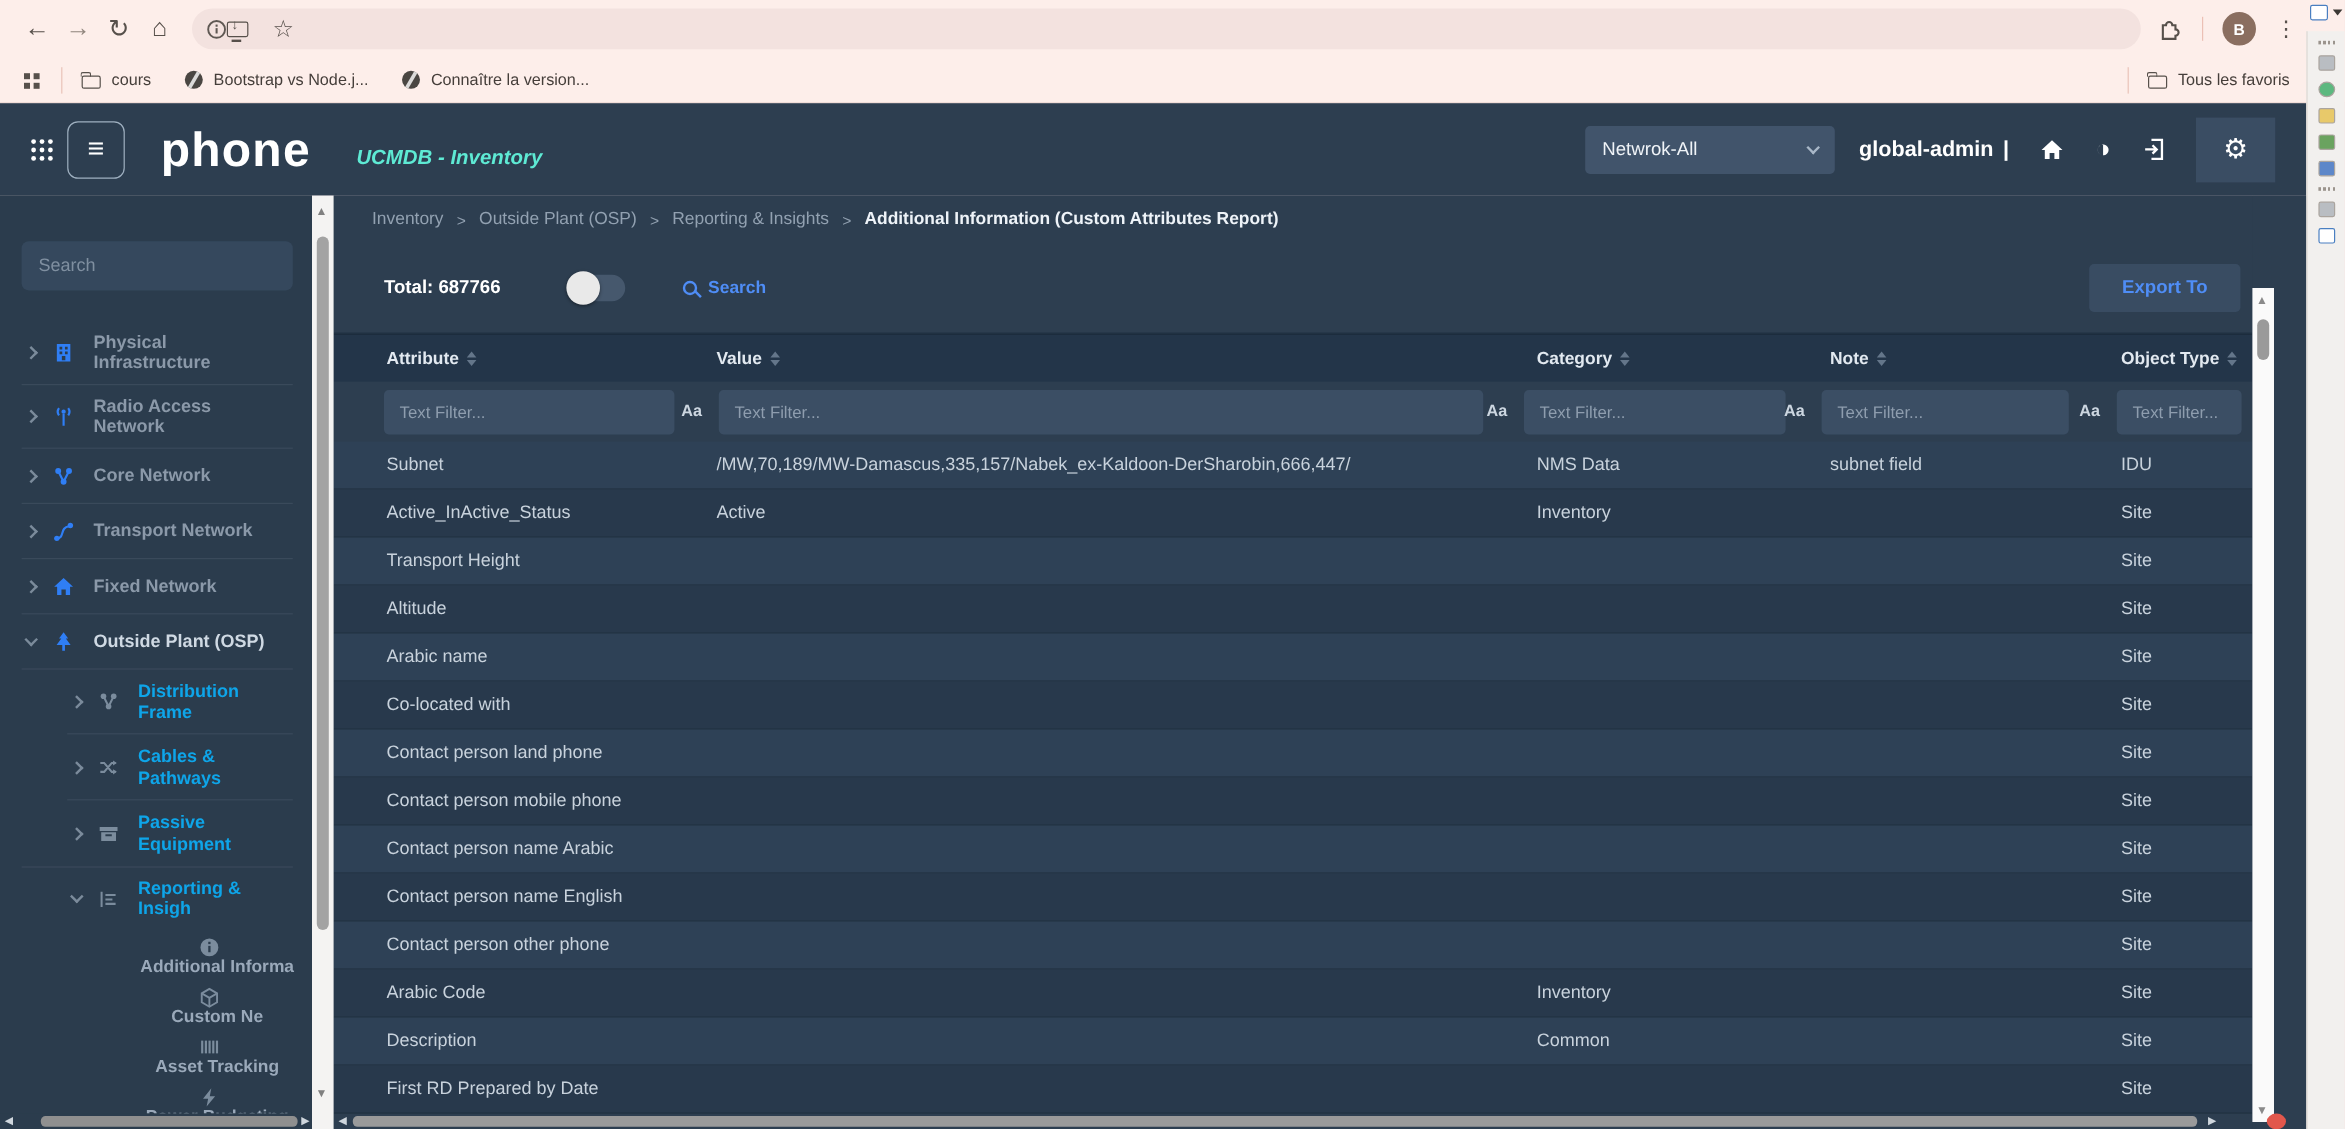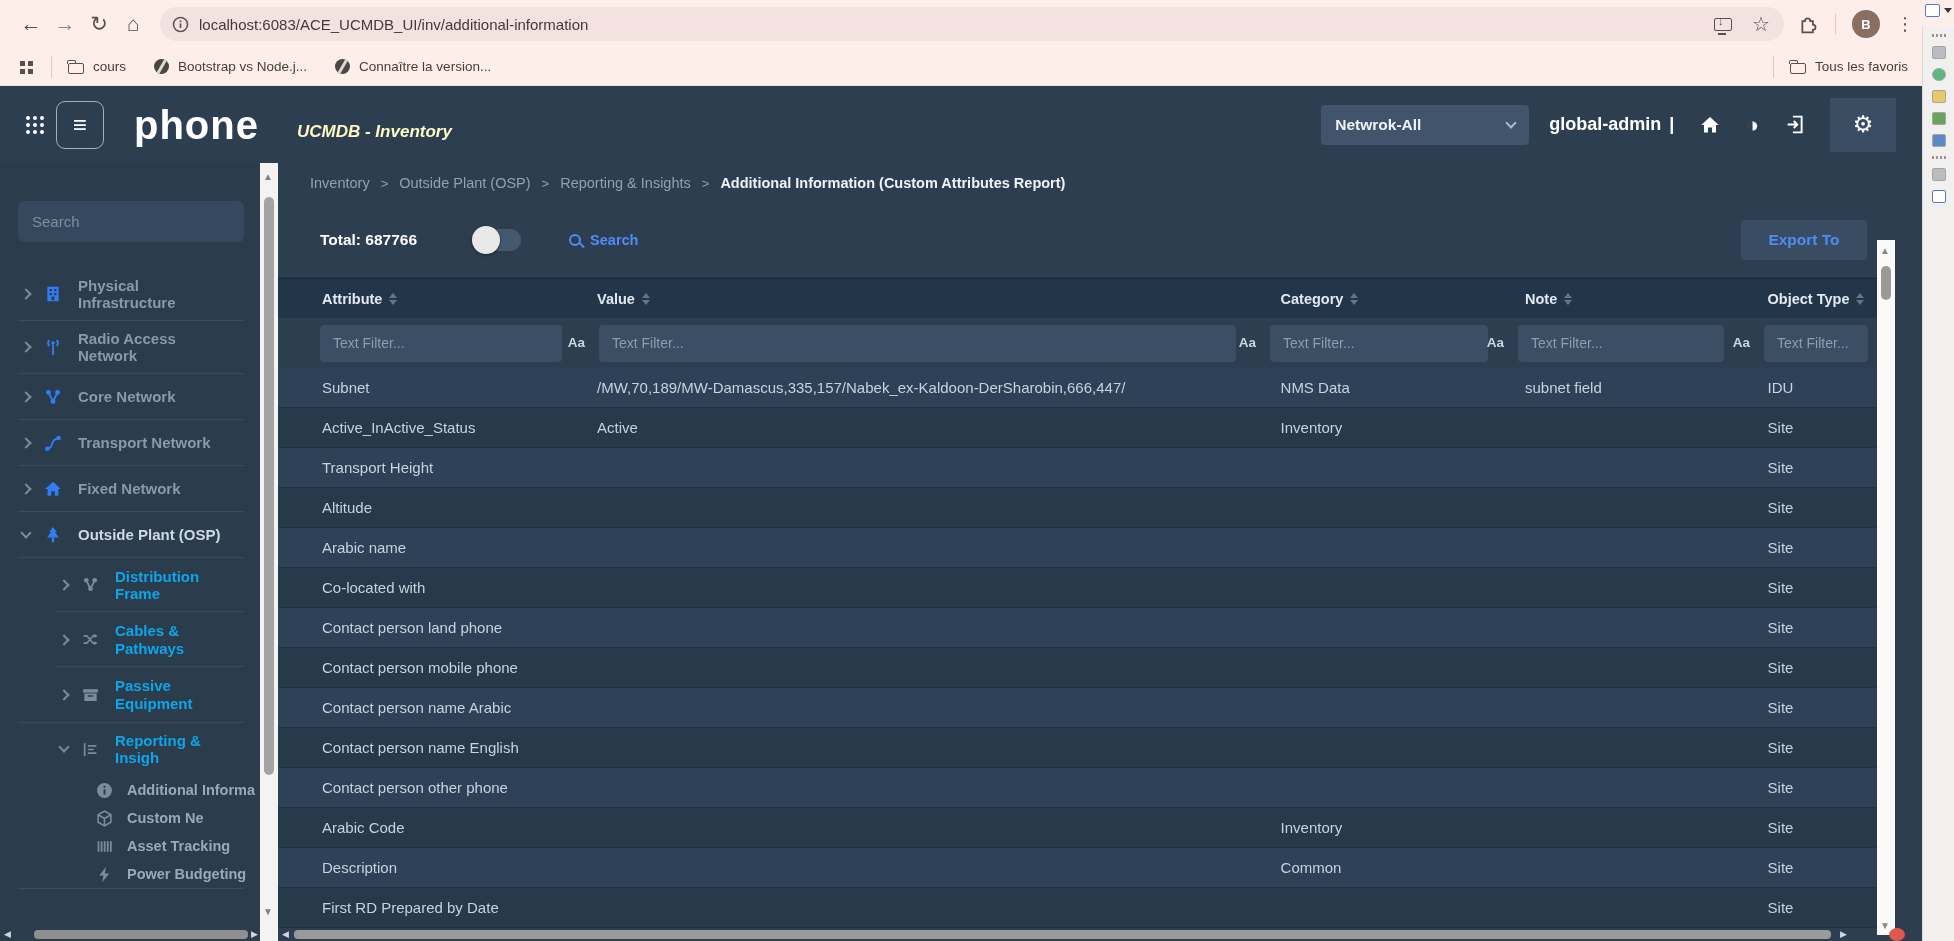--- a/index.html
+++ b/index.html
@@ -39,25 +39,25 @@
     background:rgba(255,255,255,.8); transform:rotate(30deg); }
   .bm-spacer { flex:1; }
 
   
   .app-header { height:77px; width:1922px; background:#2d3e50; display:flex; align-items:center; padding:0 26px 0 20px; }
   .grid-dots { width:4px; height:4px; background:#fff; border-radius:50%; margin:-14px 0 0 6px;
     box-shadow:7px 0 #fff,14px 0 #fff,0 7px #fff,7px 7px #fff,14px 7px #fff,0 14px #fff,7px 14px #fff,14px 14px #fff; }
   .hamburger-btn { width:48px; height:48px; border:1px solid #9fb0c0; border-radius:9px; margin-left:26px;
     display:flex; align-items:center; justify-content:center; color:#fff; font-size:24px; cursor:pointer; }
   .logo { margin-left:30px; color:#fff; font-size:40px; font-weight:bold; letter-spacing:1px; line-height:1; }
-  .app-title { margin:30px 0 15px 38px; color:#fef9c3; font-size:17px; font-weight:bold; font-style:italic; }
+  .app-title { margin:30px 0 15px 38px; color:#5eead4; font-size:17px; font-weight:bold; font-style:italic; }
   .hdr-right { margin-left:auto; display:flex; align-items:center; }
   .net-dropdown { width:208px; height:40px; background:#41546b; border-radius:4px; display:flex; align-items:center;
     padding:0 14px; cursor:pointer; }
-  .net-dropdown span.val { color:#f0f4f8; font-size:15.5px; font-weight:bold; flex:1; }
+  .net-dropdown span.val { color:#f0f4f8; font-size:15.5px; font-weight:normal; flex:1; }
   .chev { width:8px; height:8px; border-right:2px solid #a9b8c8; border-bottom:2px solid #a9b8c8; display:inline-block; }
   .chev.down { transform:rotate(45deg); margin-top:-4px; }
   .chev.right { transform:rotate(-45deg); }
   .user-label { color:#fff; font-size:18px; font-weight:bold; margin-left:20px; }
   .user-divider { color:#fff; font-size:18px; font-weight:bold; margin-left:8px; }
   .hdr-icon { margin-left:26px; color:#fff; cursor:pointer; display:flex; align-items:center; }
   .contrast-glyph { font-size:21px; }
   .gear-panel { width:66px; height:54px; background:#3a4d63; margin-left:24px; display:flex; align-items:center;
     justify-content:center; cursor:pointer; }
   .gear-glyph { font-size:23px; color:#fff; }
@@ -68,21 +68,21 @@
   
   .sidebar { width:260px; background:#2b3c4d; display:flex; flex-direction:column; overflow:hidden; }
   .sb-search { margin:38px 16px 26px 18px; }
   .sb-search input { width:100%; height:41px; background:#35485d; border:none; border-radius:6px;
     color:#c7d2dd; font-size:15px; padding:0 14px; font-family:inherit; outline:none; }
   .sb-search input::placeholder { color:#7f8fa0; }
   .sb-nav { flex:1; overflow:hidden; }
   .sb-item { display:flex; align-items:center; cursor:pointer; position:relative; }
   .sb-item.l0 { padding:9px 8px 9px 22px; min-height:46px; }
   .sb-item.l1 { padding:10px 8px 10px 60px; min-height:46px; }
-  .sb-item.l2 { padding:4px 8px 4px 96px; min-height:28px; }
+  .sb-item.l2 { padding:4px 8px 4px 96px; min-height:28px;flex-direction:column; }
   .sb-item .chev { border-color:#7b8b9b; flex:none; }
   .sb-item .sb-icon { margin-left:14px; flex:none; display:flex; }
   .sb-item.l2 .sb-icon { margin-left:0; }
   .sb-label { margin-left:16px; font-size:15px; font-weight:bold; color:#8b99a9; line-height:1.16; max-width:150px; }
   .sb-item.l1 .sb-label { max-width:122px; color:#0ea5e9; }
   .sb-item.l2 .sb-label { margin-left:14px; font-size:14.5px; color:#9aa9ba; white-space:nowrap; }
   .sb-item.active .sb-label { color:#cfd9e3; }
   .sb-item.sep0::after { content:""; position:absolute; bottom:0; left:18px; right:16px; height:1px; background:#3a4a5b; }
   .sb-item.sep1::after { content:""; position:absolute; bottom:0; left:56px; right:16px; height:1px; background:#3a4a5b; }
   .sb-item.topline::before { content:""; position:absolute; top:0; left:18px; right:16px; height:1px; background:#3a4a5b; }
@@ -182,21 +182,20 @@
     <span class="nav-glyph">↻</span>
     <span class="nav-glyph">⌂</span>
     <div class="url-pill">
       <span>
         <svg width="17" height="17" viewBox="0 0 16 16">
             <circle cx="8" cy="8" r="6.6" fill="none" stroke="#5f5853" stroke-width="1.5"></circle>
             <rect x="7.2" y="7" width="1.6" height="4.2" fill="#5f5853"></rect>
             <rect x="7.2" y="4.2" width="1.6" height="1.7" fill="#5f5853"></rect>
           </svg>
       </span>
-      <span class="url-text">localhost:6083/ACE_UCMDB_UI/inv/additional-information</span>
       <span class="install-icon"></span>
       <span class="star-glyph">☆</span>
     </div>
     <div class="chrome-right">
       <span>
         <svg width="21" height="21" viewBox="0 0 24 24" fill="none" stroke="#57504b" stroke-width="2">
             <path d="M5 9h3a3 3 0 1 1 6 0h3v4a3 3 0 1 1 0 6v3H5z" transform="translate(0,-1)"></path>
           </svg>
       </span>
       <span class="vsep-pink"></span>

